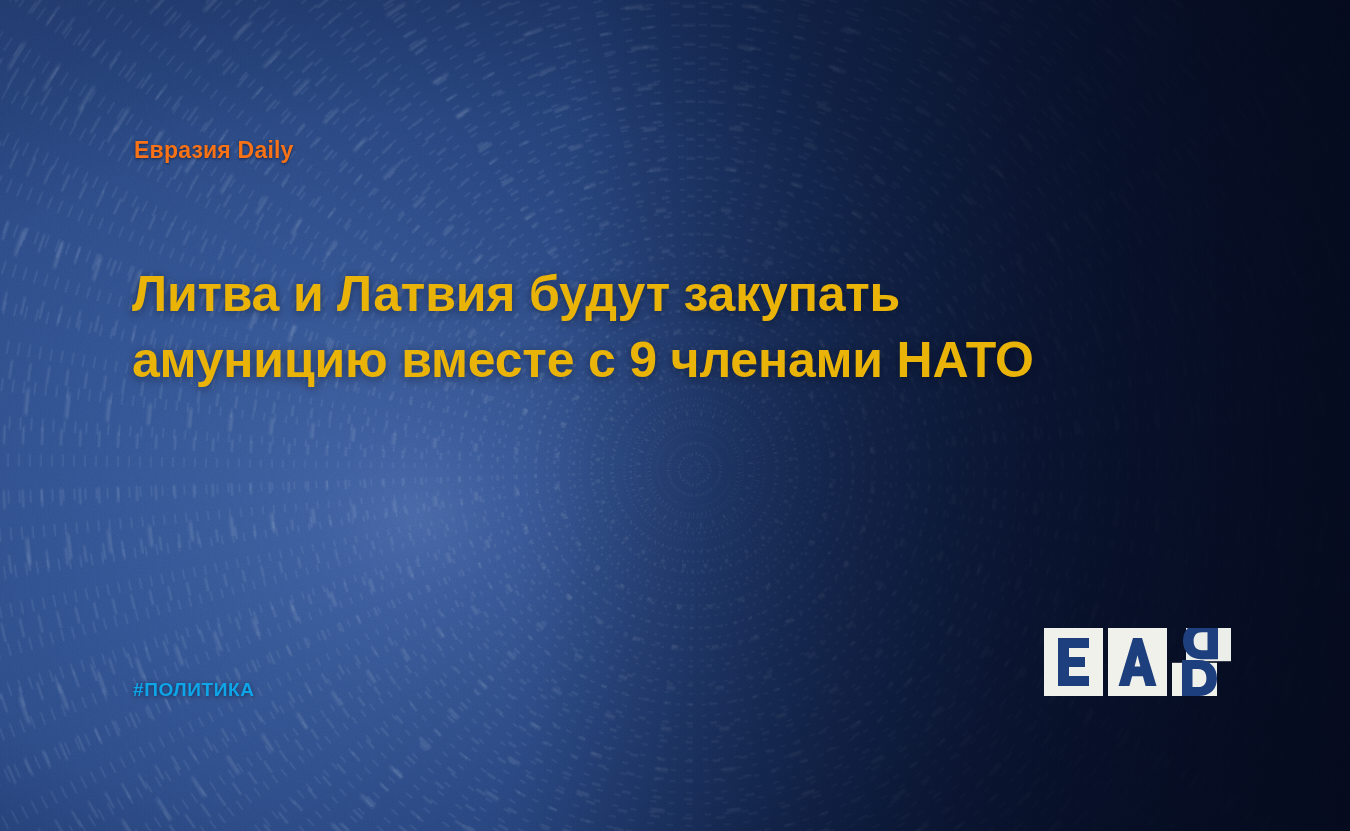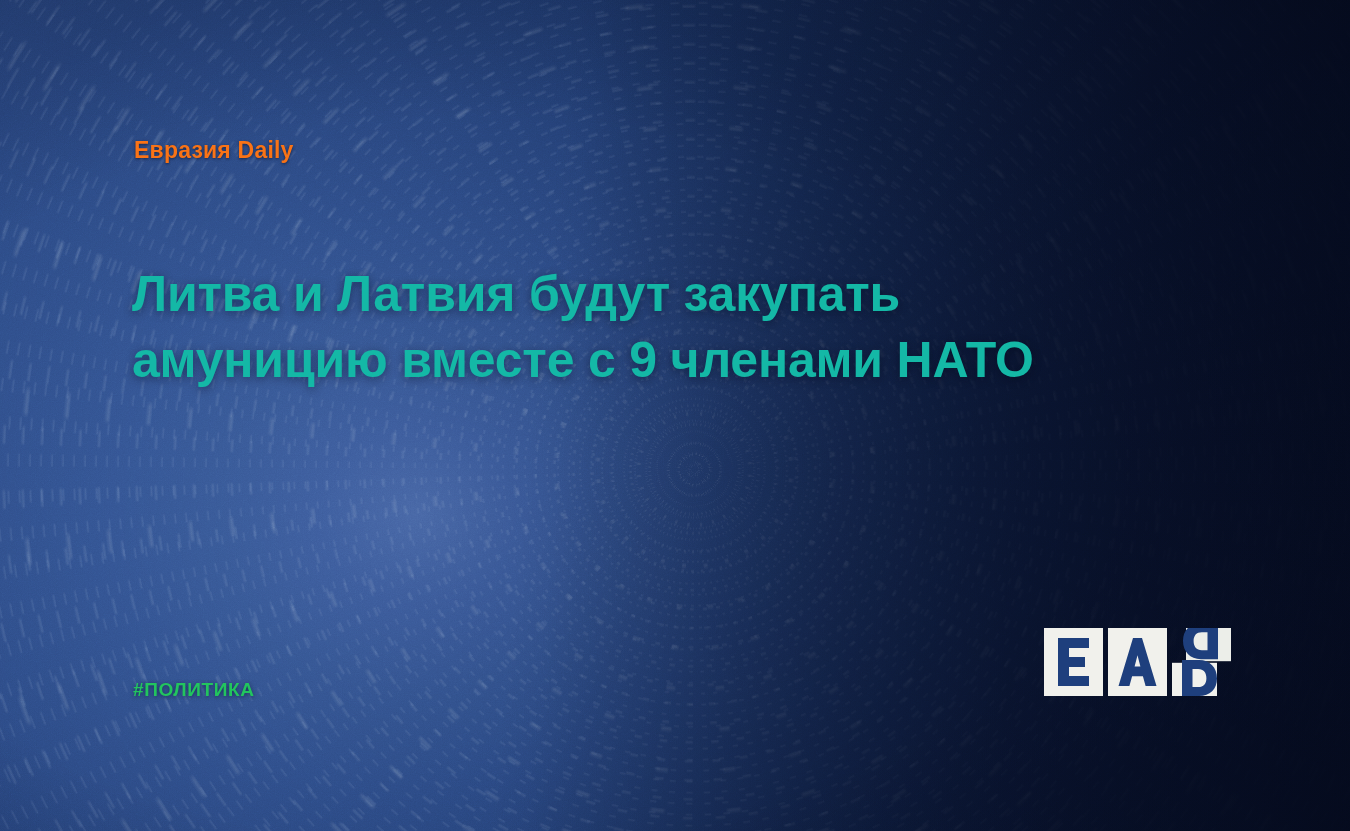--- a/index.html
+++ b/index.html
@@ -154,33 +154,33 @@
 
   .headline {
     position: absolute;
     left: 132px;
     top: 262px;
     width: 1020px;
     margin: 0;
     font-size: 50px;
     line-height: 1.31;
     font-weight: 700;
-    color: #14b8a6;
+    color: #eab308;
     letter-spacing: -0.2px;
     text-shadow: 0 2px 10px rgba(2,8,26,0.45);
   }
 
   .tag {
     position: absolute;
     left: 133px;
     top: 679px;
     font-size: 19px;
     font-weight: 700;
     letter-spacing: 0.6px;
-    color: #22c55e;
+    color: #0ea5e9;
     text-shadow: 0 1px 4px rgba(2,8,24,0.5);
     white-space: nowrap;
   }
 
   
   .logo {
     position: absolute;
     left: 1044px;
     top: 628px;
     display: flex;

